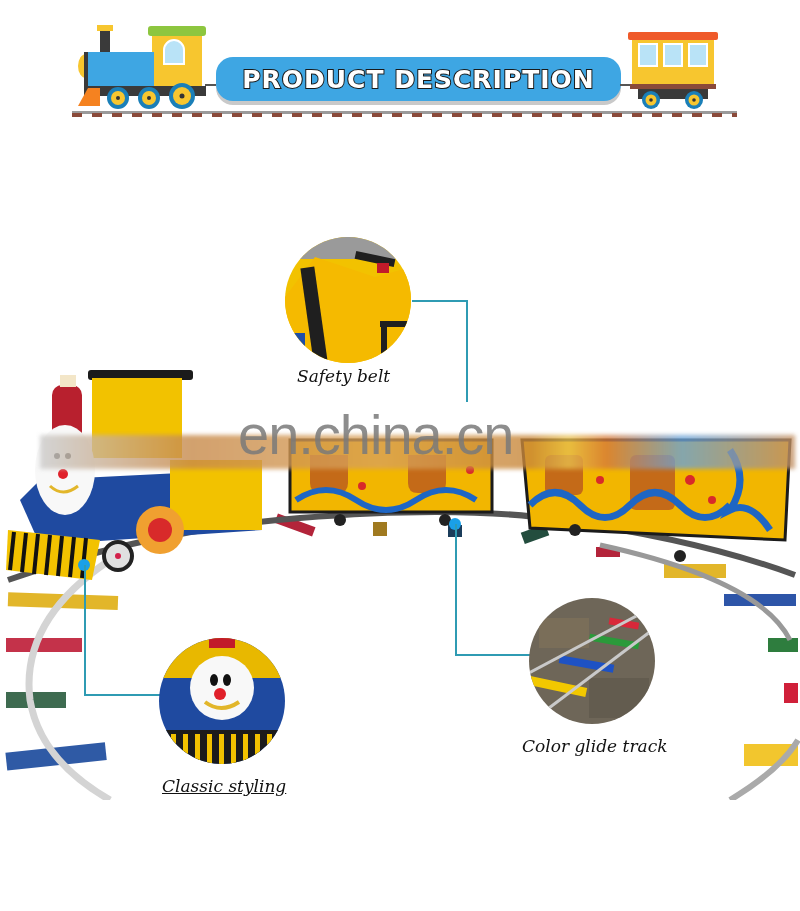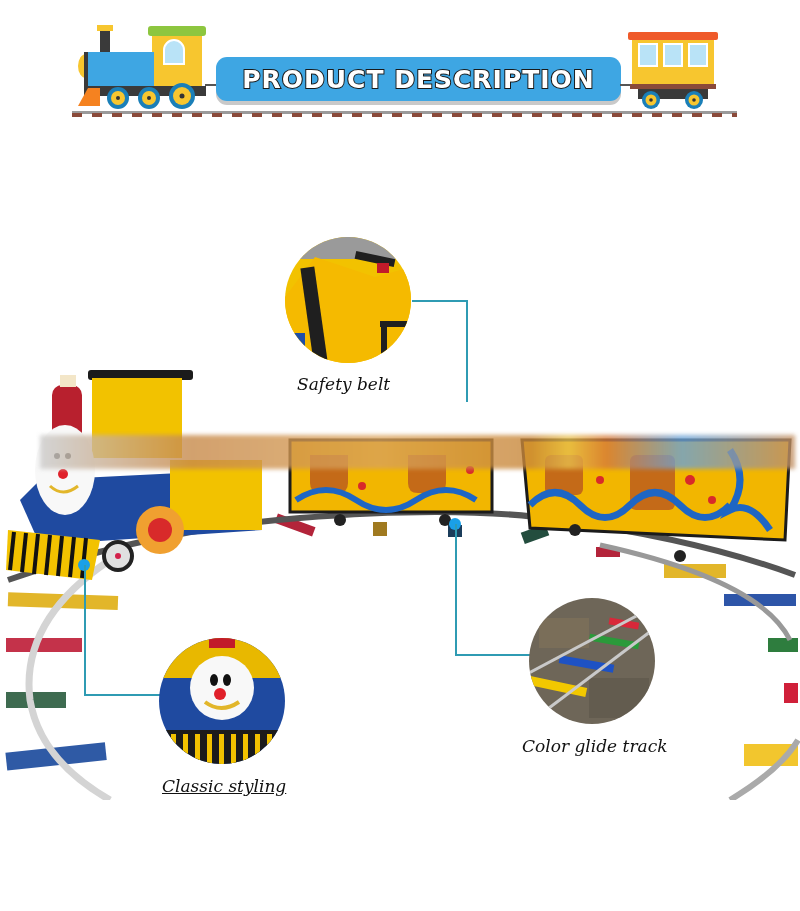--- a/index.html
+++ b/index.html
@@ -4,21 +4,21 @@
   <style>
     html, body { margin:0; padding:0; background:#ffffff; }
     body { width:800px; height:911px; position:relative; overflow:hidden; font-family:"DejaVu Sans", sans-serif; }
     .abs { position:absolute; }
 
     
     .banner { left:0; top:0; width:800px; height:125px; }
     .rail-line { left:72px; top:111px; width:665px; height:3px; background:#9a9a9a; }
     .rail-ties { left:72px; top:113px; width:665px; height:4px;
       background: repeating-linear-gradient(90deg, #8a4a3a 0 10px, transparent 10px 20px); }
-    .title-pill { left:216px; top:57px; width:405px; height:44px; border-radius:11px;
+    .title-pill { left:216px; top:57px; width:405px; height:44px; border-radius:17px;
       background:#3ea6e3; box-shadow:0 4px 0 #c9c9c9; display:flex; align-items:center; justify-content:center; }
     .title-pill span { color:#ffffff; font-family:"DejaVu Sans", sans-serif; font-weight:bold; font-size:25px;
       letter-spacing:1px; -webkit-text-stroke:2px #1a1a1a; paint-order:stroke fill; }
     .coupler { height:2px; background:#555; }
 
     
     .photo { left:0; top:230px; width:800px; height:570px; }
     .watermark { left:238px; top:402px; font-family:"Liberation Sans", sans-serif; font-size:56px; color:#7a7a7a;
       letter-spacing:-1px; opacity:0.85; }
     .blur-band { left:40px; top:435px; width:755px; height:34px;
@@ -157,36 +157,37 @@
       <path d="M730 450 q20 30 0 60 q20 -10 40 20" stroke="#1e66c4" stroke-width="7" fill="none"></path>
       <circle cx="600" cy="480" r="4" fill="#d82a2a"></circle>
         <circle cx="690" cy="480" r="5" fill="#d82a2a"></circle>
       <circle cx="712" cy="500" r="4" fill="#d82a2a"></circle>
       <circle cx="680" cy="556" r="6" fill="#222"></circle>
         <circle cx="575" cy="530" r="6" fill="#222"></circle>
     </g>
   </svg>
 
   <div class="abs blur-band" style="top:205px;"></div>
+  <div class="abs watermark" style="top:172px;">en.china.cn</div>
 </div>
 
 <div class="abs callout-circle" style="left:285px;top:237px;width:126px;height:126px;">
   <svg width="126" height="126" viewBox="0 0 126 126">
     <rect width="126" height="126" fill="#f2c200"></rect>
     <rect width="126" height="22" fill="#9a9a9a"></rect>
     <path d="M0 60 L30 20 L90 40 L126 30 L126 126 L0 126 Z" fill="#f5ba00"></path>
     <rect x="22" y="30" width="14" height="96" fill="#1f1f1f" transform="rotate(-8 29 78)"></rect>
     <rect x="70" y="18" width="40" height="8" fill="#1f1f1f" transform="rotate(12 90 22)"></rect>
     <rect x="95" y="84" width="31" height="6" fill="#1f1f1f"></rect>
     <rect x="96" y="84" width="6" height="42" fill="#1f1f1f"></rect>
     <rect x="0" y="96" width="20" height="30" fill="#1e4ea8"></rect>
     <rect x="92" y="26" width="12" height="10" fill="#c21b2a"></rect>
   </svg>
 </div>
-<div class="abs caption" style="left:297px;top:374px;">Safety belt</div>
+<div class="abs caption" style="left:297px;top:366px;">Safety belt</div>
 <div class="abs line" style="left:412px;top:300px;width:56px;height:1.5px;"></div>
 <div class="abs line" style="left:466px;top:300px;width:1.5px;height:102px;"></div>
 
 <div class="abs dot" style="left:78px;top:559px;"></div>
 <div class="abs line" style="left:84px;top:565px;width:1.5px;height:130px;"></div>
 <div class="abs line" style="left:84px;top:694px;width:76px;height:1.5px;"></div>
 <div class="abs callout-circle" style="left:159px;top:638px;width:126px;height:126px;">
   <svg width="126" height="126" viewBox="0 0 126 126">
     <rect width="126" height="126" fill="#1f4aa0"></rect>
     <rect x="0" y="0" width="126" height="40" fill="#e8b800"></rect>

